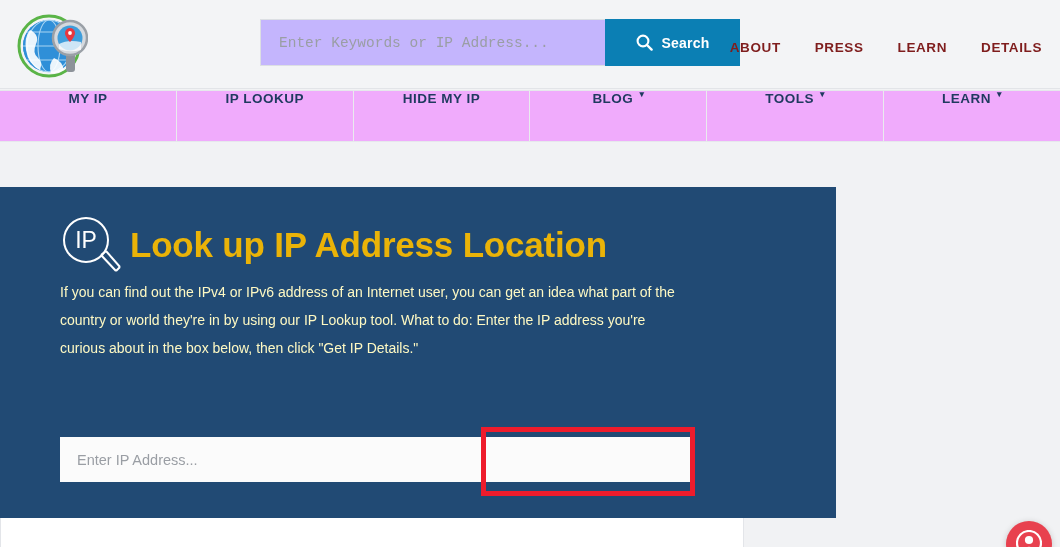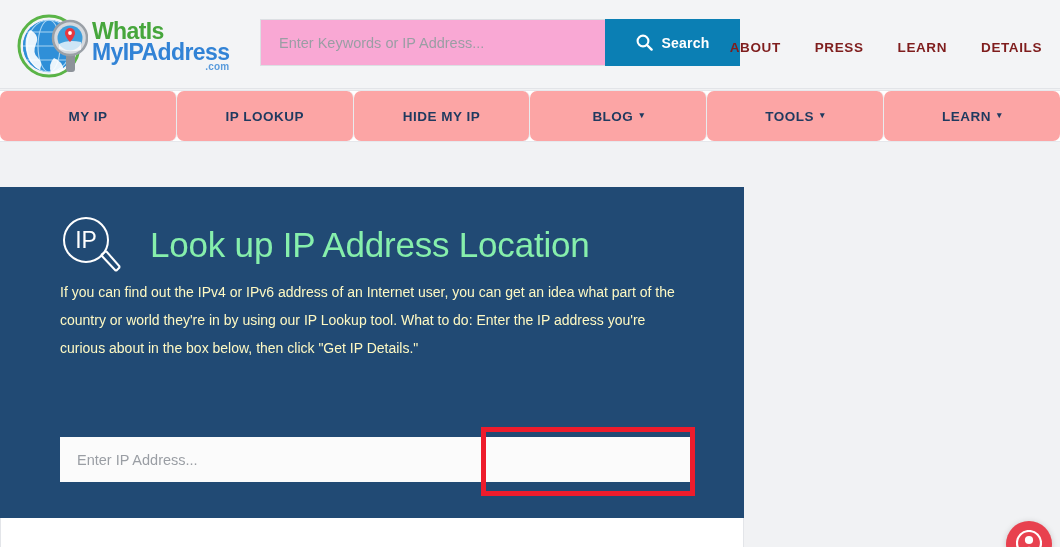--- a/index.html
+++ b/index.html
@@ -67,25 +67,25 @@
     position: absolute;
     left: 260px; top: 19px;
     width: 480px; height: 47px;
     display: flex;
   }
   .search-input {
     flex: 1 1 auto;
     height: 47px;
     border: 1px solid #dcdfe3;
     border-right: none;
-    background: #f9a8d4;
+    background: #c4b5fd;
     padding: 17px 18px;
     font-size: 14.5px;
     color: #555;
-    font-family: Liberation Sans, sans-serif;
+    font-family: Liberation Mono, monospace;
     outline: none;
   }
   .search-input::placeholder { color: #9a9ea4; }
   .search-btn {
     flex: 0 0 135px;
     height: 47px;
     background: #0b7fb4;
     border: none;
     color: #ffffff;
     font-size: 14px;
@@ -124,61 +124,60 @@
     width: 1060px; height: 52px;
     background: #ffffff;
     display: flex;
     border-top: 1px solid #e6e8ec;
     border-bottom: 1px solid #e6e8ec;
   }
   .navitem {
     flex: 1 1 0;
     height: 100%;
     display: flex;
-    align-items: center;
+    align-items: flex-start;
     justify-content: center;
     font-size: 13.5px;
     font-weight: bold;
     color: #1f3a5f;
     letter-spacing: 0.5px;
     cursor: pointer;
     border-right: 1px solid #e9ebee;
-    background: #fca5a5;
+    background: #f0abfc;
     white-space: nowrap;
-    border-radius: 7px;
   }
   .navitem:last-child { border-right: none; }
   .caret {
     display: inline-block;
     margin-left: 6px;
     font-size: 9px;
     line-height: 1;
     transform: translateY(-1px);
   }
 
   
   .hero {
     position: absolute;
     left: 0; top: 187px;
-    width: 744px; height: 331px;
+    width: 836px; height: 331px;
     background: #214a74;
     overflow: hidden;
   }
   .hero-head {
     position: absolute;
     left: 60px; top: 27px;
     display: flex;
     align-items: center;
   }
   .hero-icon { width: 62px; height: 62px; flex: 0 0 auto; }
   .hero-title {
-    margin-left: 28px;
-    color: #86efac;
+    margin-left: 8px;
+    color: #eab308;
     font-size: 35px;
-    font-weight: normal;
+    font-weight: bold;
     letter-spacing: -0.2px;
     white-space: nowrap;
   }
   .hero-para {
     position: absolute;
     left: 60px; top: 91px;
     width: 620px;
     color: #fef9c3;
     font-size: 14px;
     line-height: 28px;
@@ -273,25 +272,20 @@
         </g>
         <path d="M14 20 q10 5 6 14 q-4 9 2 14 q5 4 2 12 q-12 -6 -14 -20 q-2 -13 4 -20Z" fill="#ffffff" opacity="0.9"></path>
         <path d="M38 48 q8 3 10 12 q-6 4 -13 3 q-3 -9 3 -15Z" fill="#ffffff" opacity="0.9"></path>
         <rect x="50" y="40" width="9" height="22" rx="3" fill="#8d939a"></rect>
         <circle cx="54" cy="28" r="17" fill="#d5d9de" stroke="#9aa0a7" stroke-width="2.5"></circle>
         <circle cx="54" cy="28" r="12.5" fill="#3f9ddb"></circle>
         <path d="M43 34 q9 -5 22 -2 l0 8 q-12 3 -22 -1Z" fill="#ffffff" opacity="0.75"></path>
         <path d="M54 18 a5 5 0 0 1 5 5 c0 4 -5 9 -5 9 s-5 -5 -5 -9 a5 5 0 0 1 5 -5Z" fill="#e8363f"></path>
         <circle cx="54" cy="23" r="1.9" fill="#ffffff"></circle>
       </svg>
-      <div class="logo-text">
-        <div class="logo-line1"><span class="g">WhatIs</span></div>
-        <div class="logo-line2">MyIPAddress</div>
-        <div class="logo-dotcom">.com</div>
-      </div>
     </div>
 
     <div class="searchbox">
       <input class="search-input" type="text" placeholder="Enter Keywords or IP Address..." style="">
       <button class="search-btn">
         <svg width="17" height="17" viewBox="0 0 17 17">
           <circle cx="7" cy="7" r="5.4" fill="none" stroke="#ffffff" stroke-width="2.1"></circle>
           <line x1="11" y1="11" x2="15.6" y2="15.6" stroke="#ffffff" stroke-width="2.4" stroke-linecap="round"></line>
         </svg>
         <span>Search</span>

